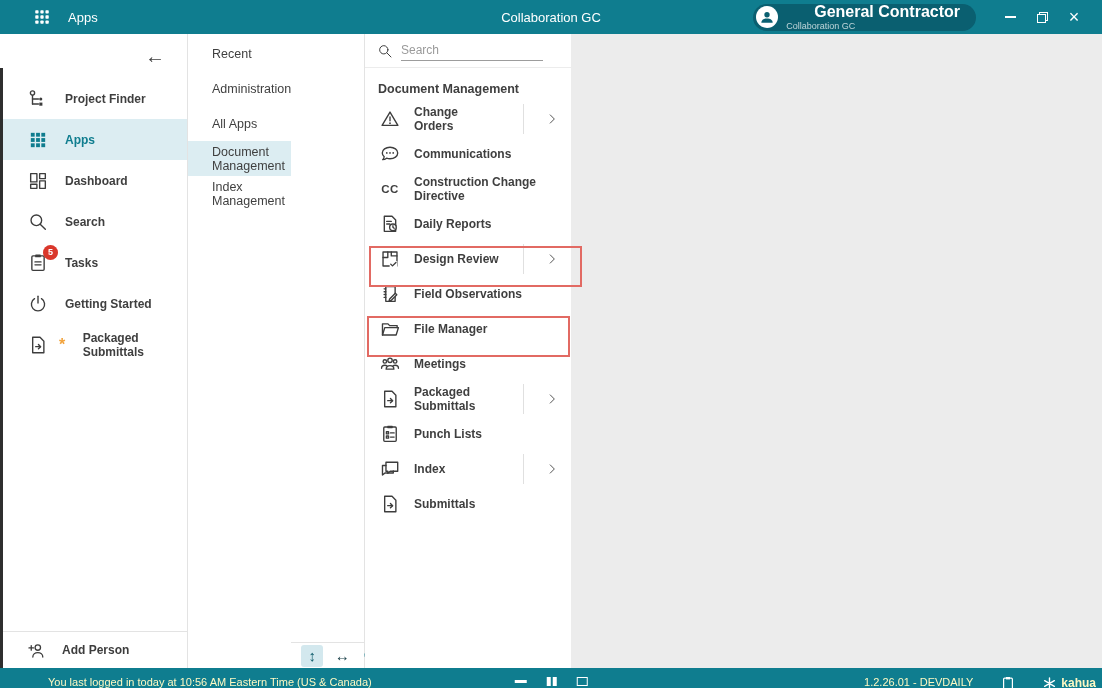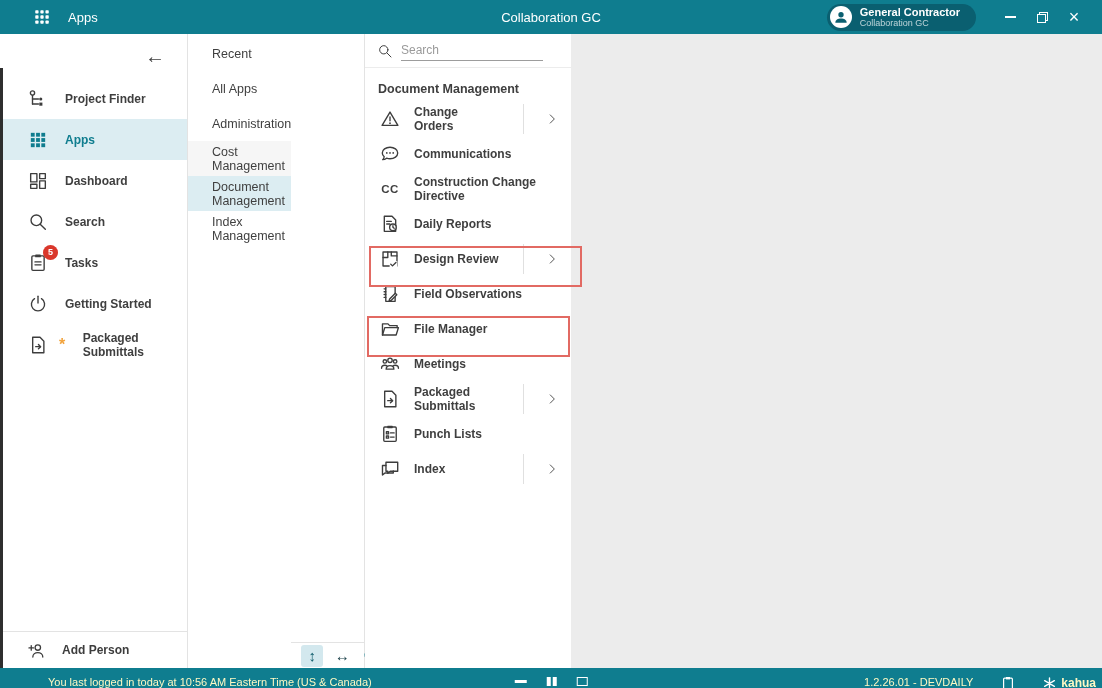--- a/index.html
+++ b/index.html
@@ -7,21 +7,21 @@
   body { font-family:"Liberation Sans", sans-serif; background:#ececec; position:relative; color:#3d3d3d; }
 
   
   .topbar { height:34px; background:#0f7d8f; display:flex; align-items:center; color:#fff; position:relative; z-index:10; }
   .tb-left { display:flex; align-items:center; gap:14px; padding-left:30px; font-size:13px; }
   .tb-title { position:absolute; left:0; right:0; text-align:center; font-size:13px; pointer-events:none; }
   .tb-right { margin-left:auto; display:flex; align-items:center; padding-right:12px; }
   .user-pill { display:flex; align-items:center; gap:8px; background:#0a5f70; border-radius:14px; height:27px; padding:2px 16px 2px 3px; margin-right:18px; cursor:pointer; }
   .avatar { width:22px; height:22px; border-radius:50%; background:#fff; display:flex; align-items:center; justify-content:center; }
   .user-text { display:flex; flex-direction:column; line-height:1.15; }
-  .user-name { font-size:11px; font-weight:700; }
+  .user-name { font-size:16px; font-weight:700;margin-left:28px; }
   .user-account { font-size:9px; color:rgba(255,255,255,.72); }
   .win-btn { width:32px; height:28px; display:flex; align-items:center; justify-content:center; cursor:pointer; }
   .ic-min { width:11px; height:2px; background:#fff; }
   .ic-restore { width:11px; height:11px; position:relative; }
   .ic-restore::before { content:""; position:absolute; top:0; right:0; width:7px; height:7px; border:1.3px solid #fff; }
   .ic-restore::after { content:""; position:absolute; bottom:0; left:0; width:7px; height:7px; border:1.3px solid #fff; background:#0f7d8f; }
   .ic-close::before { content:"\00D7"; font-size:18px; line-height:1; }
 
   
   .content { display:flex; height:634px; position:relative; }
@@ -250,27 +250,24 @@
       <span>Add Person</span>
     </div>
   </aside>
 
   <nav class="catcol">
     <div class="cat-list">
       <div class="cat-item">
           <span>Recent</span>
         </div>
       <div class="cat-item">
-          <span>All Apps</span>
+          <span>Administration</span>
         </div>
       <div class="cat-item">
-          <span>Administration</span>
-        </div>
-      <div class="cat-item hovered">
-          <span>Cost Management</span>
+          <span>All Apps</span>
         </div>
       <div class="cat-item selected">
           <span>Document Management</span>
         </div>
       <div class="cat-item">
           <span>Index Management</span>
         </div>
     </div>
     <div class="catcol-footer">
       <span class="resize-btn selected">
@@ -448,20 +445,30 @@
         <span>Index</span>
         <span class="row-spacer"></span>
           <span class="submenu-divider"></span>
         <span class="chev">
             <svg class="ic" width="14" height="14" viewBox="0 0 24 24">
               <path d="M9 5l7 7-7 7"></path>
             </svg>
           </span>
       </div>
 
+      <div class="app-item">
+        <span class="icon-wrap">
+          <svg class="ic" width="22" height="22" viewBox="0 0 24 24">
+              <path d="M6.2 3.6h8l4.2 4.2v12.6H6.2z"></path>
+              <path d="M9.5 13.8h5"></path>
+              <path d="M12.5 11.4l2.4 2.4-2.4 2.4"></path>
+            </svg>
+        </span>
+        <span>Submittals</span>
+      </div>
     </div>
 
     <div class="hl-box hl-design-review"></div>
     <div class="hl-box hl-file-manager"></div>
   </section>
 
   <main class="main-area"></main>
 </div>
 
 <footer class="footer">

